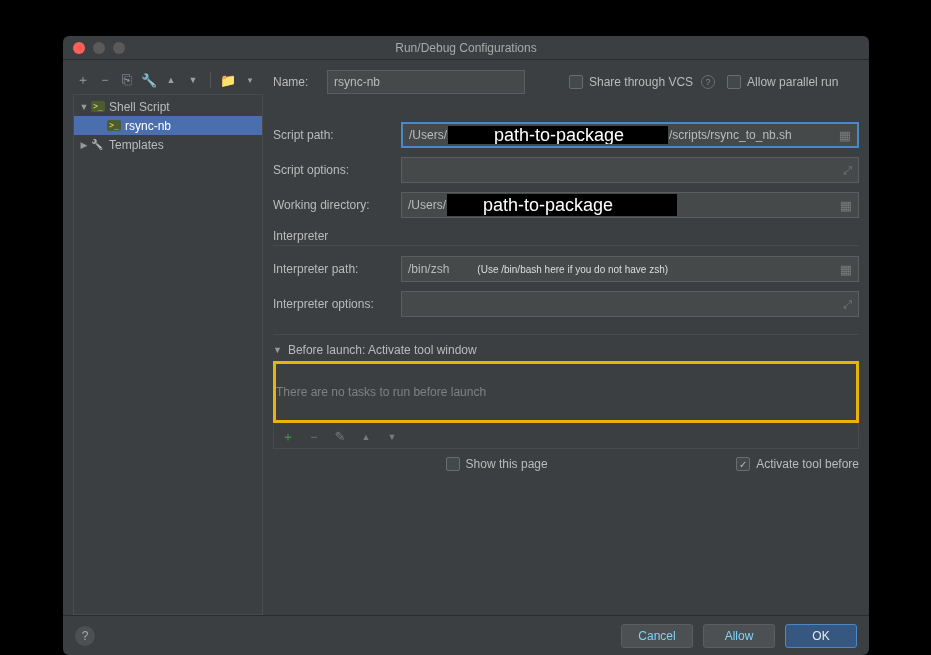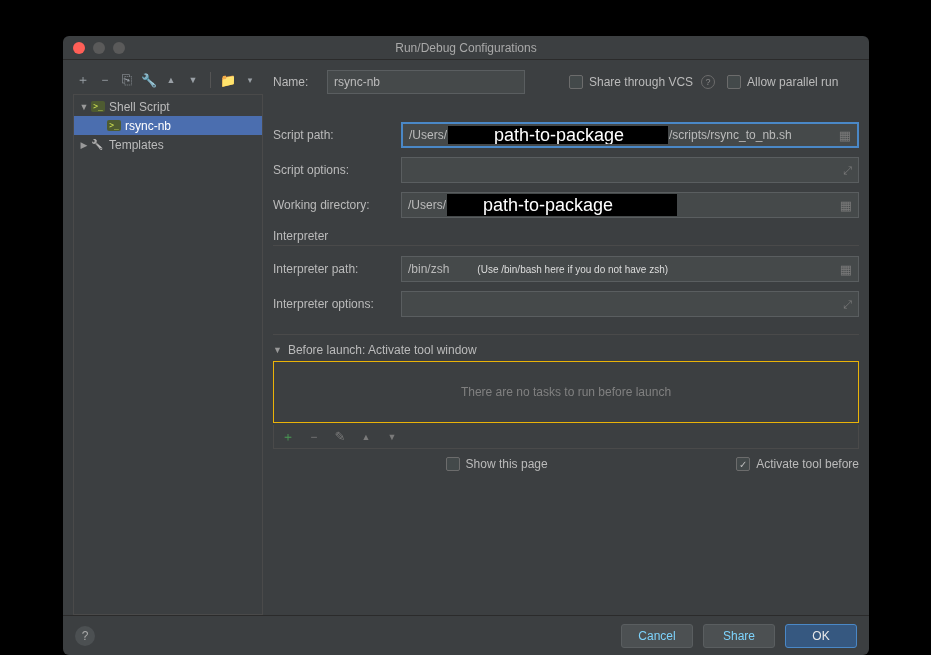--- a/index.html
+++ b/index.html
@@ -77,25 +77,24 @@
   .redacted { background: #000; width: 220px; height: 18px; display: inline-block; margin: 0 1px; flex-shrink: 0; }
   .redacted2 { background: #000; width: 230px; height: 22px; display: inline-block; margin: 0 1px; flex-shrink: 0; }
   .ptp { color: #fff; font-size: 18px; font-weight: 400; position: absolute; white-space: nowrap; }
   .section-head { color: #bbbbbb; margin: 2px 0 10px 0; }
   .note { color: #ddd; font-size: 10px; margin-left: 28px; white-space: nowrap; text-align: center; }
   .hr { height: 1px; background: #4a4a4a; margin: 8px 0; }
   .collapsible { display: flex; align-items: center; gap: 6px; color: #bbbbbb; margin-bottom: 4px; }
   .col-arrow { font-size: 9px; color: #999; }
   .task-box {
     background: #3c3f41;
-    border: 1px solid #eab308;
+    border: 3px solid #eab308;
     height: 62px;
     display: flex;
     align-items: center;
-    justify-content: center;
     color: #808080;
     margin-bottom: 2px;
   }
   .task-toolbar {
     height: 24px;
     border: 1px solid #4a4a4a;
     border-top: none;
     display: flex;
     align-items: center;
     padding: 0 6px;
@@ -275,18 +274,18 @@
           </div>
         </div>
 
       </div>
     </div>
 
     <div class="footer">
       <div class="help">?</div>
       <div class="btns">
         <div class="btn">Cancel</div>
-        <div class="btn">Share</div>
+        <div class="btn">Allow</div>
         <div class="btn primary">OK</div>
       </div>
     </div>
   </div>
 </div>
 
 </body></html>

